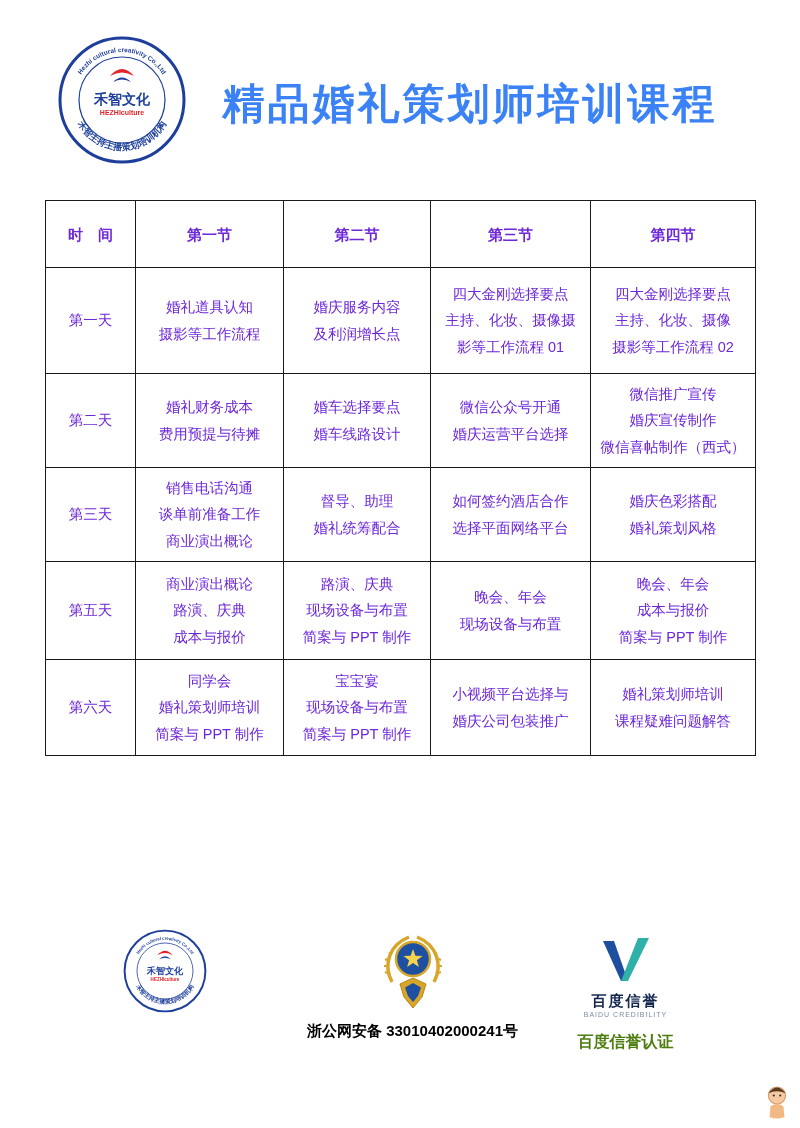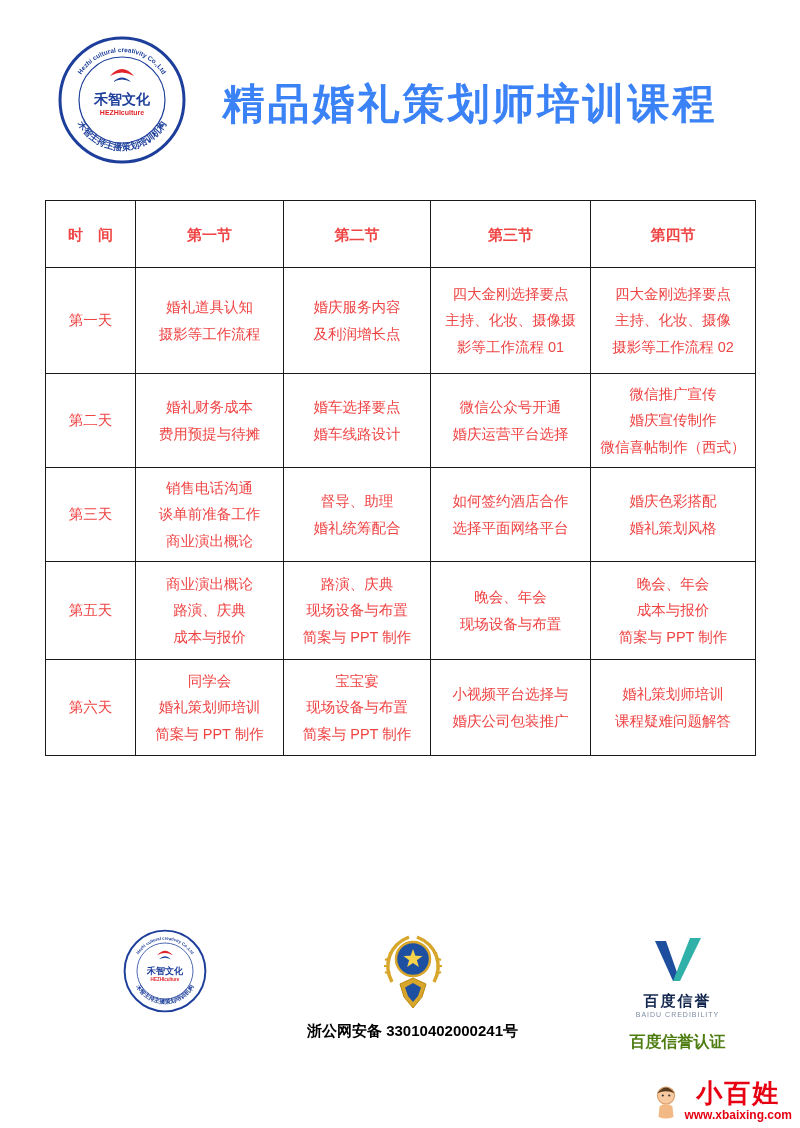--- a/index.html
+++ b/index.html
@@ -12,39 +12,39 @@
   .header-logo { position:absolute; left:56px; top:34px; }
   .page-title {
     position:absolute; left:180px; top:76px; width:580px;
     text-align:center; font-size:42px; font-weight:900; letter-spacing:3px; color:#3b82f6;
   }
   
   .table-wrap { position:absolute; left:45px; top:200px; width:710px; }
   table.schedule { border-collapse:collapse; width:100%; table-layout:fixed; }
   table.schedule th, table.schedule td {
     border:1px solid #1a1a1a; text-align:center; vertical-align:middle;
-    white-space:pre-line; padding:4px 3px; line-height:1.8; color:#ef4444;
+    white-space:pre-line; padding:4px 3px; line-height:1.8; color:#6d28d9;
   }
   table.schedule th { font-size:15px; font-weight:bold; height:58px; }
   table.schedule td { font-size:14.5px; }
   td.day { font-size:15px; }
   tr.r0 { height:106px; } tr.r1 { height:94px; } tr.r2 { height:94px; }
   tr.r3 { height:88px; } tr.r4 { height:98px; } tr.r5 { height:96px; }
   
   .footer-logo { position:absolute; left:122px; top:928px; }
   .copyright {
     position:absolute; left:40px; top:1024px; width:250px;
     text-align:center; font-size:13px; color:#222;
   }
   .badge-wrap { position:absolute; left:382px; top:930px; }
   .police-text {
     position:absolute; left:295px; top:1022px; width:235px;
     text-align:center; font-size:15px; font-weight:bold; color:#000;
   }
-  .baidu-block { position:absolute; left:615px; top:938px; width:125px; text-align:center; }
+  .baidu-block { position:absolute; left:563px; top:938px; width:125px; text-align:center; }
   .baidu-cn { margin-top:4px; font-size:15px; font-weight:bold; color:#12264e; letter-spacing:2px; }
   .baidu-en { font-size:7px; color:#7c8ba3; letter-spacing:1px; }
   .baidu-cert { margin-top:14px; font-size:16px; font-weight:bold; color:#4d7c0f; }
   
   .watermark {
     position:absolute; right:8px; bottom:6px; display:flex; align-items:flex-end; gap:3px;
   }
   .wm-text { display:flex; flex-direction:column; align-items:center; }
   .wm-name { font-size:26px; font-weight:bold; color:#e60012; letter-spacing:2px; line-height:1.1; }
   .wm-url { font-size:12px; color:#e60012; font-weight:bold; }
@@ -210,19 +210,15 @@
   </div>
 
   <div class="watermark">
     <svg width="30" height="38" viewBox="0 0 28 34">
       <circle cx="14" cy="10" r="8" fill="#f6c9a0" stroke="#d99a66" stroke-width="1"></circle>
       <path d="M 6,8 Q 14,-3 22,8 Q 14,4 6,8" fill="#5a3b1e"></path>
       <circle cx="11" cy="10" r="1" fill="#333"></circle>
       <circle cx="17" cy="10" r="1" fill="#333"></circle>
       <path d="M 8,20 Q 14,16 20,20 L 21,30 Q 14,33 7,30 Z" fill="#f3b984"></path>
     </svg>
-    <div class="wm-text">
-      <div class="wm-name">小百姓</div>
-      <div class="wm-url">www.xbaixing.com</div>
-    </div>
   </div>
 
 </div>
 
 </body></html>

